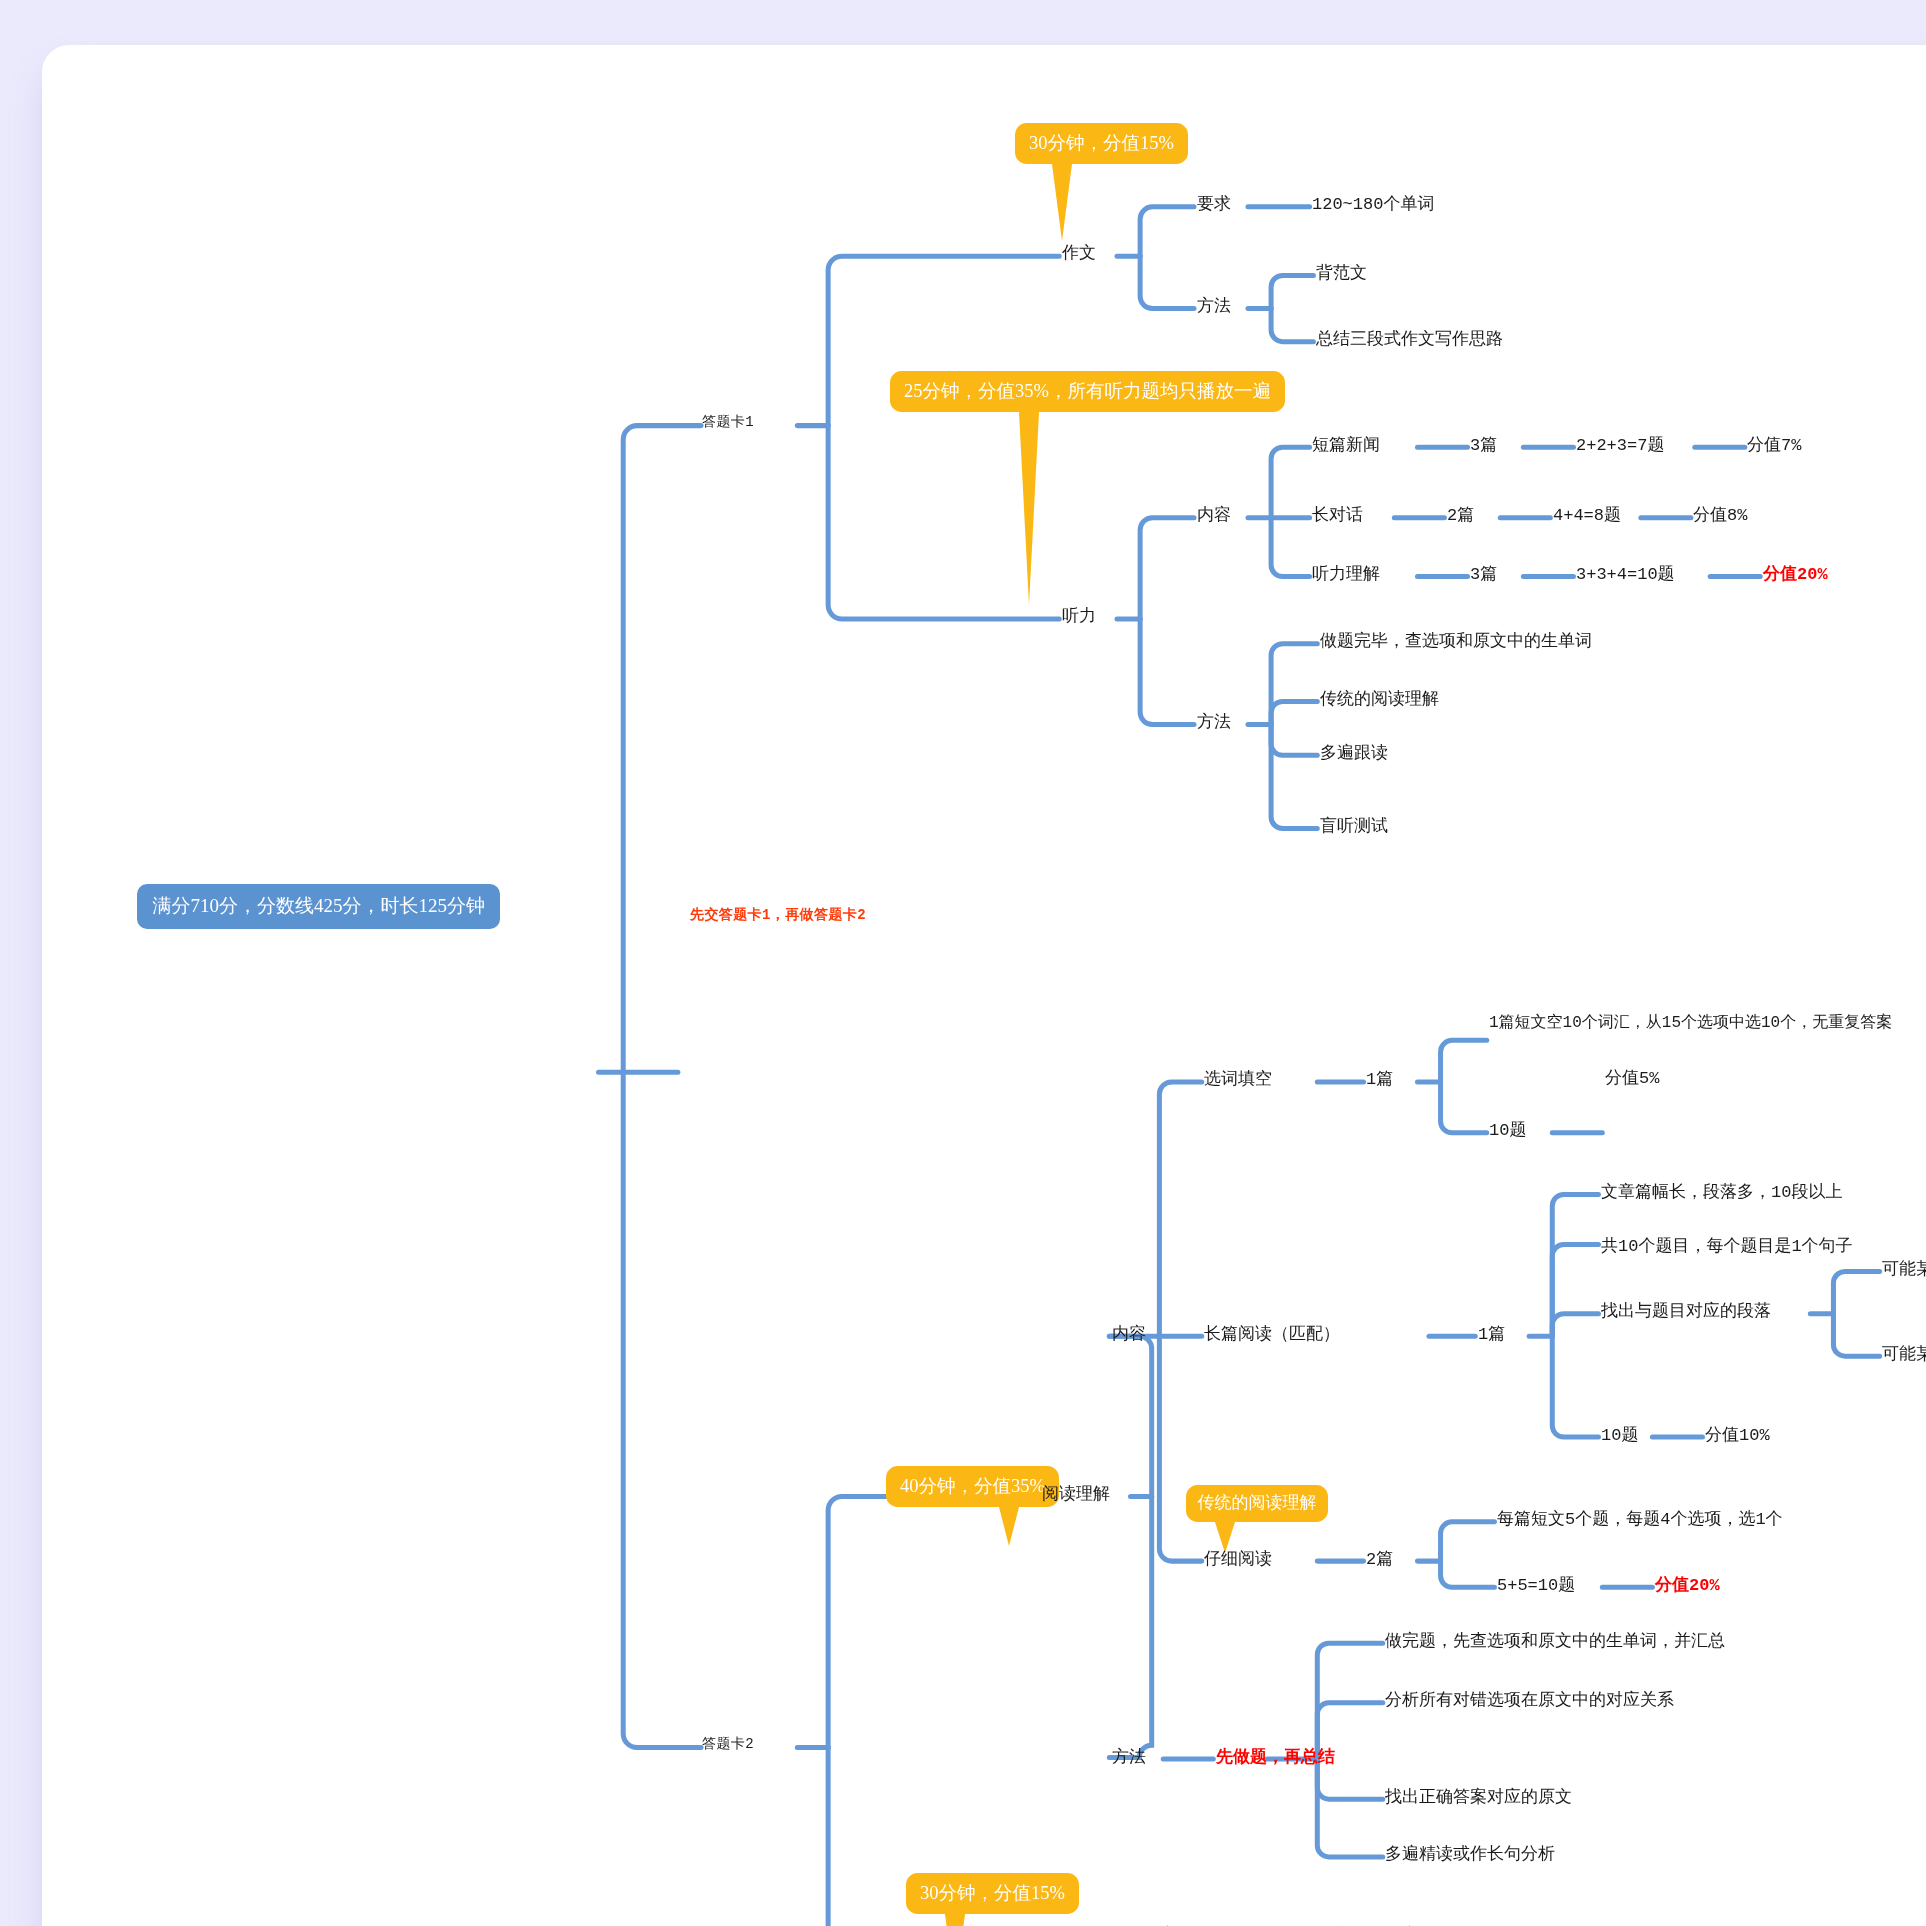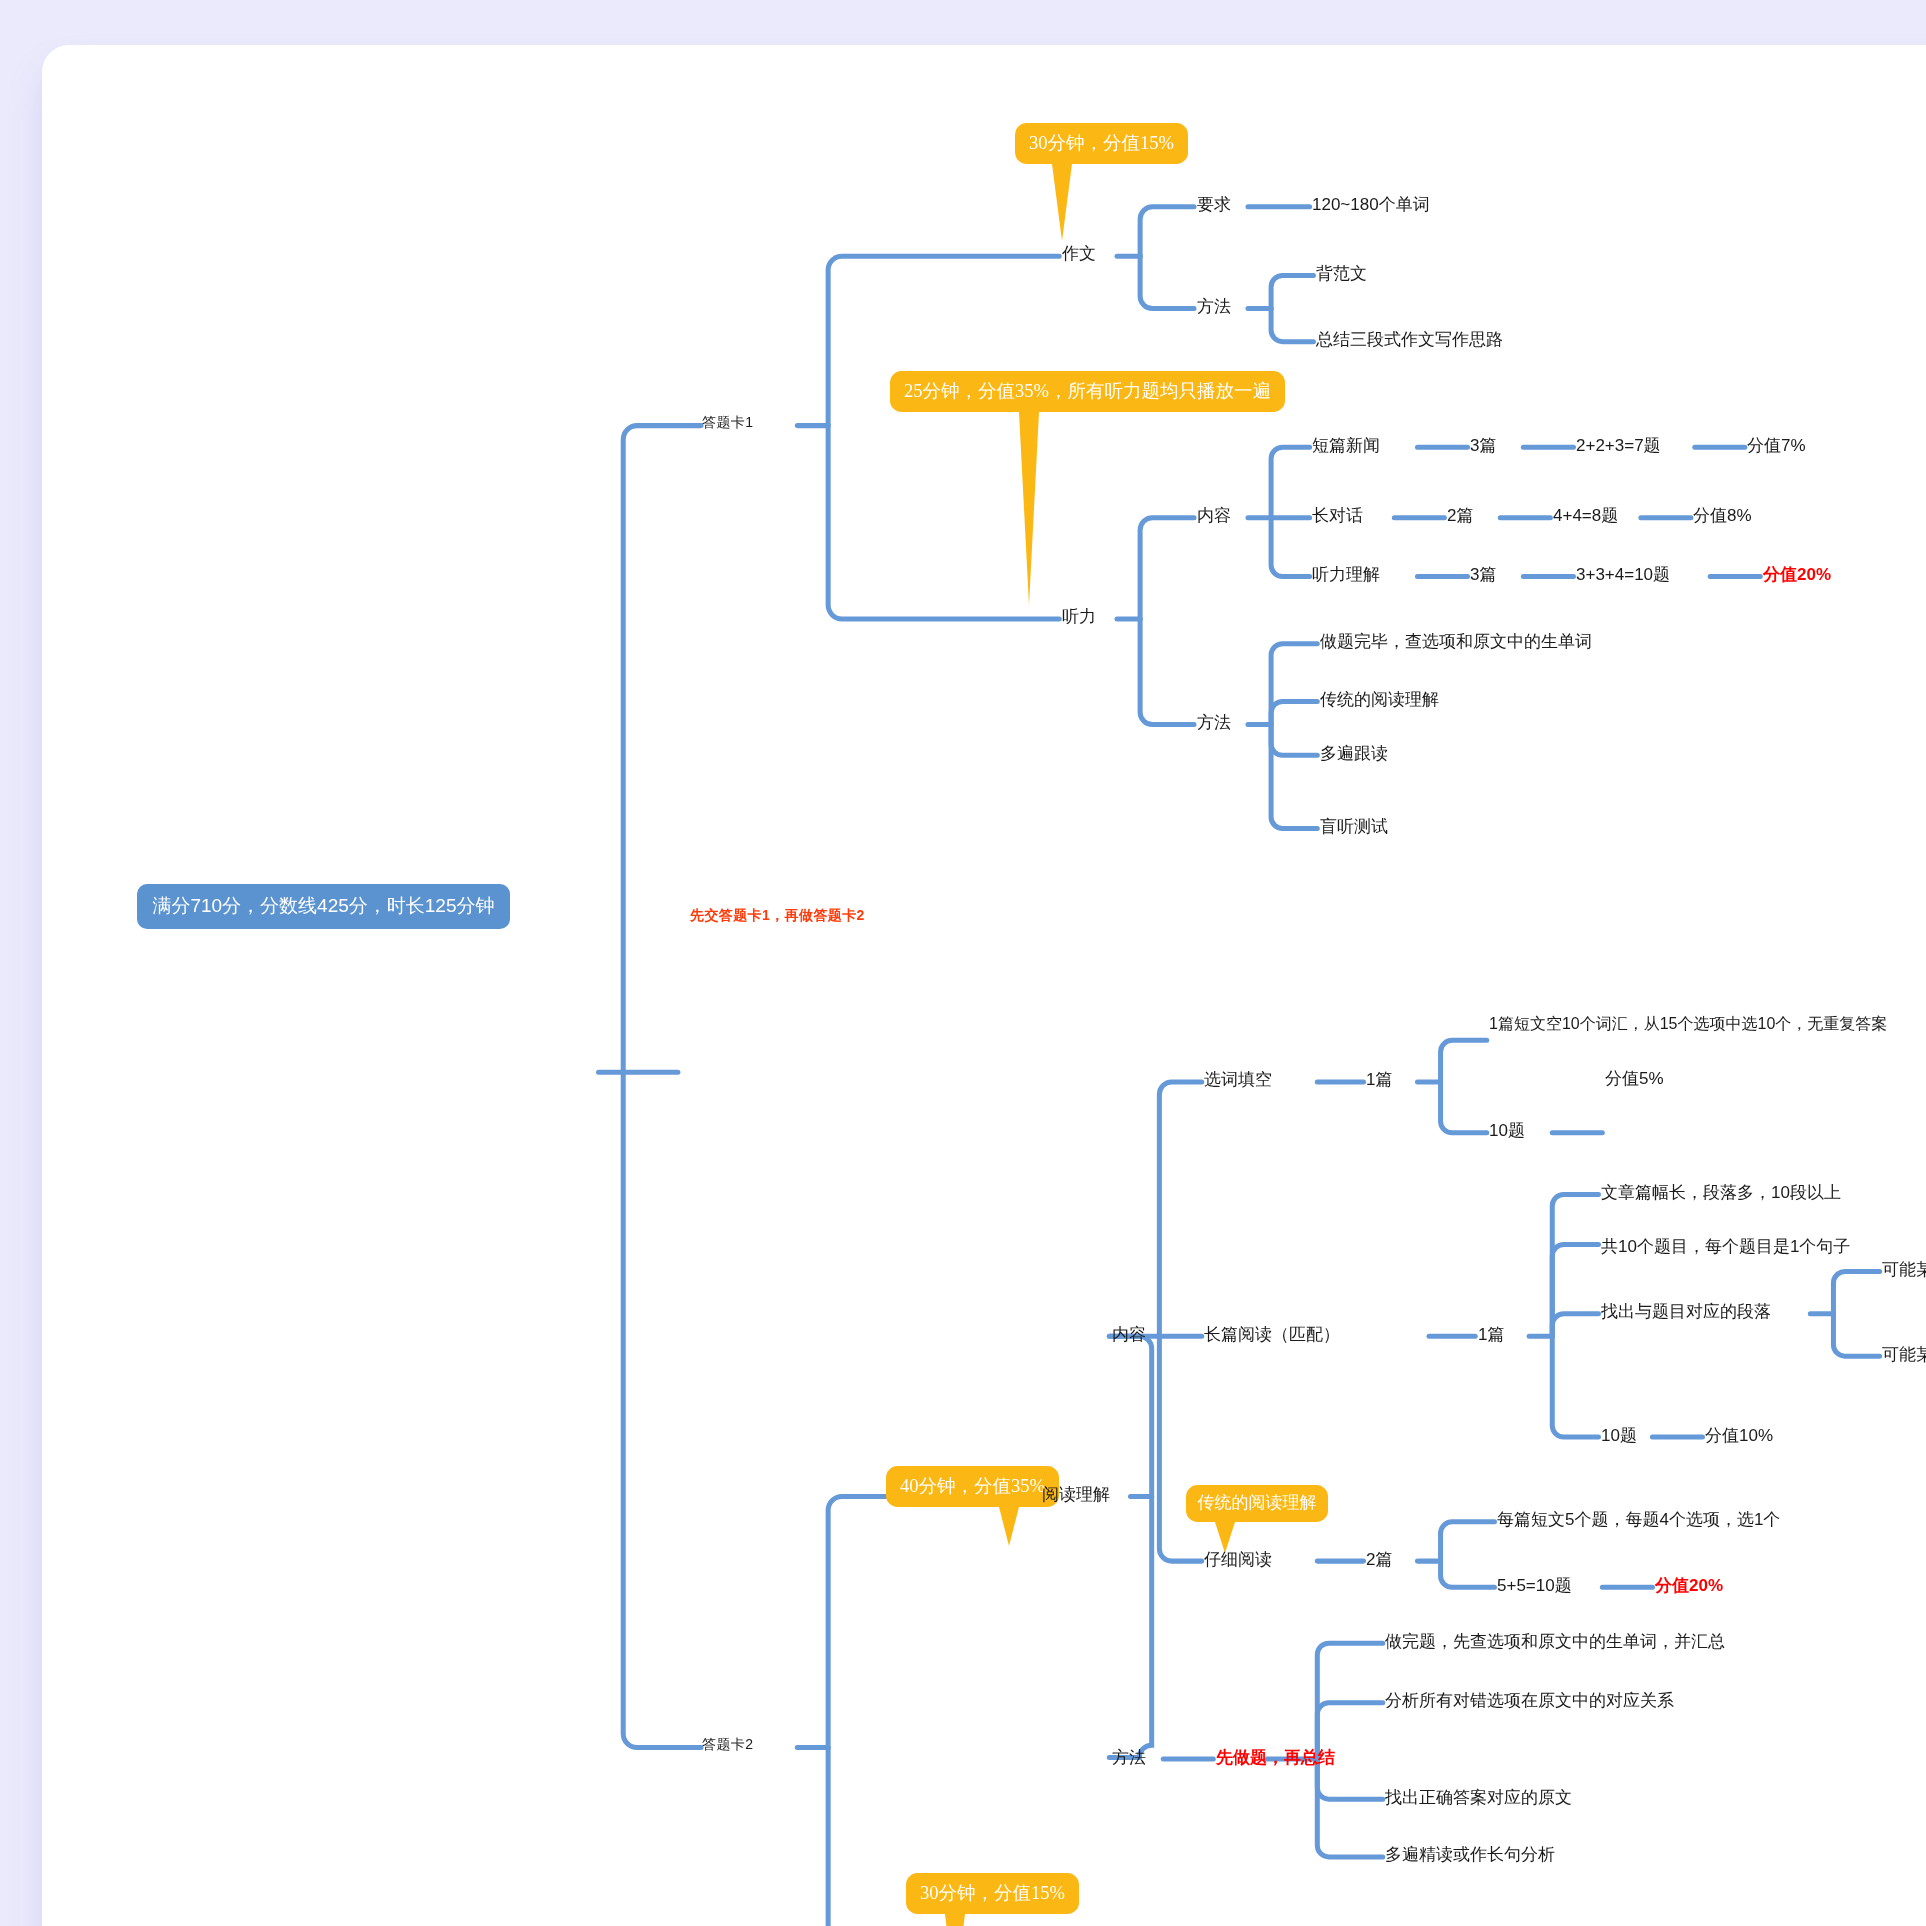--- a/index.html
+++ b/index.html
@@ -14,21 +14,21 @@
     background:#ffffff;border-radius:27px;
     box-shadow:0 23px 35px -3.9px rgba(150,145,225,0.30);
   }
   #stage{position:absolute;left:0;top:0;width:2271px;height:2318px;}
   svg#wires{position:absolute;left:0;top:0;width:2271px;height:2318px;pointer-events:none;}
 
   
   .node{
     position:absolute;
     color:#1b1b1b;
-    font-family:Liberation Sans, sans-serif;
+    font-family:Liberation Mono, monospace;
     font-weight:400;
     white-space:nowrap;
     line-height:1.32;
   }
   .node.wrap{white-space:normal;}
   .n-lg{font-size:14px;letter-spacing:0.4px;}
   .n-md{font-size:17px;}
   .n-sm{font-size:16px;}
   .red{color:#FF0000;font-weight:bold;}
   .redline{color:#FF3B0A;font-weight:bold;}
@@ -40,21 +40,21 @@
     display:flex;align-items:center;justify-content:center;text-align:center;
     font-family:"Liberation Serif","DejaVu Serif",serif;
     font-size:34px;color:#111;line-height:1.46;letter-spacing:0.4px;
     box-sizing:border-box;padding:3.9px 13px;
   }
 
   
   #score-badge{
     position:absolute;left:137px;top:884px;
     background:#5B93D1;border-radius:10px;color:#fff;
-    font-family:Liberation Sans, sans-serif;
+    font-family:Liberation Serif, serif;
     font-size:19px;padding:8.5px 15.4px 10px 15.4px;white-space:nowrap;
   }
 
   
   .callout{
     position:absolute;
     background:#FBB713;border-radius:11.6px;color:#fff;
     font-family:"Liberation Serif","DejaVu Serif",serif;
     font-size:18.5px;padding:7px 14px 8.5px 14px;white-space:nowrap;
   }

